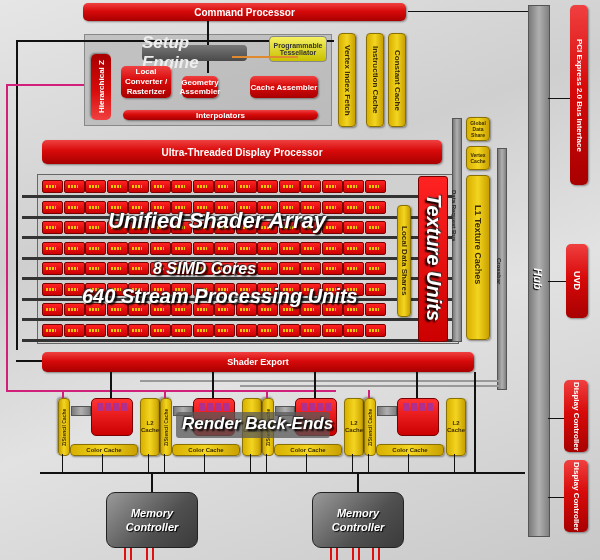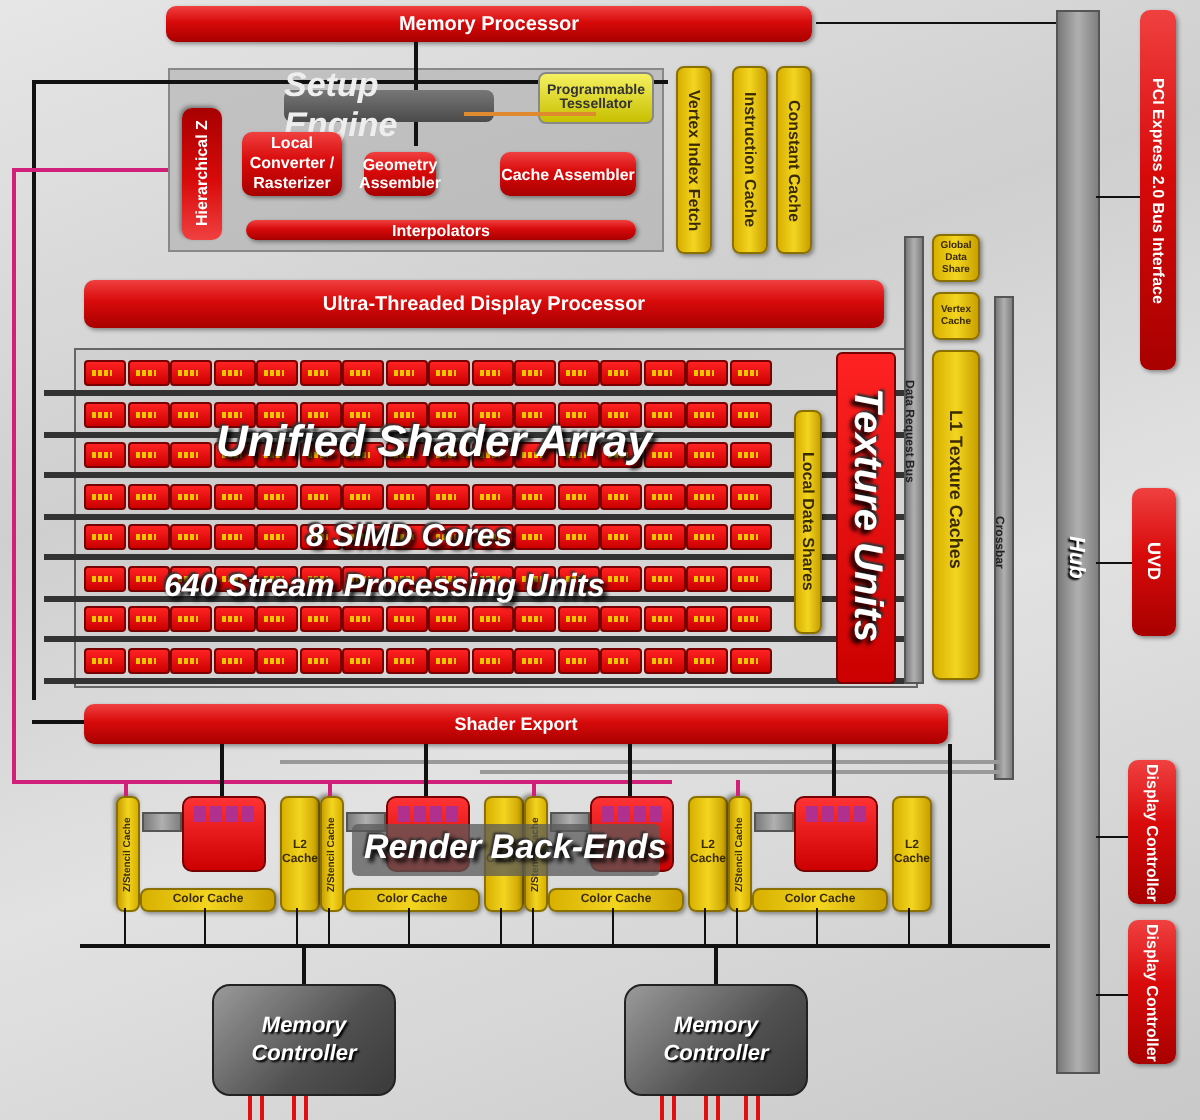--- a/index.html
+++ b/index.html
@@ -21,21 +21,21 @@
   .simd::after{content:"";position:absolute;left:3px;top:4px;width:10px;height:3px;background:repeating-linear-gradient(90deg,#f3c400 0 2px,transparent 2px 3px);}
   .row-rail{position:absolute;height:3px;background:#333;}
   .mem{background:linear-gradient(135deg,#9a9a9a 0%,#505050 60%,#3a3a3a 100%);border-radius:9px;border:1px solid #222;color:#fff;
     font-style:italic;font-weight:bold;display:flex;align-items:center;justify-content:center;text-align:center;font-size:11px;line-height:14px;text-shadow:1px 1px 1px #000;}
   .rbe{position:absolute;width:40px;height:36px;background:linear-gradient(180deg,#f33,#c00);border-radius:5px;border:1px solid #700;}
   .rbe::before{content:"";position:absolute;left:5px;top:4px;width:30px;height:8px;background:repeating-linear-gradient(90deg,#b03090 0 6px,transparent 6px 8px);}
 </style>
 </head>
 <body>
 
-<div class="abs red" style="left:83px;top:3px;width:323px;height:18px;font-size:10px;">Memory Processor</div>
+<div class="abs red" style="left:83px;top:3px;width:323px;height:18px;font-size:10px;">Command Processor</div>
 <div class="line" style="left:408px;top:11px;width:120px;height:1px;"></div>
 
 <div class="abs" style="left:84px;top:34px;width:246px;height:90px;background:rgba(170,170,170,.55);border:1px solid #888;"></div>
 <div class="line" style="left:16px;top:40px;width:318px;height:2px;"></div>
 <div class="line" style="left:16px;top:40px;width:2px;height:310px;"></div>
 <div class="line" style="left:207px;top:21px;width:2px;height:52px;"></div>
 
 <div class="abs" style="left:142px;top:45px;width:105px;height:16px;background:linear-gradient(180deg,#777,#4a4a4a);border-radius:4px;color:#eee;font-style:italic;font-weight:bold;font-size:17px;display:flex;align-items:center;justify-content:center;">Setup Engine</div>
 <div class="abs" style="left:269px;top:36px;width:56px;height:24px;background:linear-gradient(180deg,#f5f060,#c8c000);border-radius:4px;color:#333;font-weight:bold;font-size:7px;display:flex;align-items:center;justify-content:center;text-align:center;border:1px solid #888;">Programmable Tessellator</div>
 <div class="abs" style="left:232px;top:56px;width:66px;height:2px;background:#e08a30;"></div>
@@ -218,21 +218,21 @@
 <div class="abs red vtxt" style="left:566px;top:244px;width:22px;height:74px;font-size:9px;">UVD</div>
 <div class="abs red vtxt" style="left:564px;top:380px;width:24px;height:72px;font-size:8px;">Display Controller</div>
 <div class="abs red vtxt" style="left:564px;top:460px;width:24px;height:72px;font-size:8px;">Display Controller</div>
 <div class="line" style="left:548px;top:98px;width:22px;height:1px;"></div>
 <div class="line" style="left:548px;top:281px;width:18px;height:1px;"></div>
 <div class="line" style="left:548px;top:418px;width:16px;height:1px;"></div>
 <div class="line" style="left:548px;top:497px;width:16px;height:1px;"></div>
 
 <div class="abs big" style="left:108px;top:208px;font-size:22px;">Unified Shader Array</div>
 <div class="abs big" style="left:153px;top:260px;font-size:16px;">8 SIMD Cores</div>
-<div class="abs big" style="left:82px;top:285px;font-size:16px;">640 Stream Processing Units</div>
+<div class="abs big" style="left:82px;top:285px;font-size:20px;">640 Stream Processing Units</div>
 
 <div class="abs red" style="left:42px;top:352px;width:432px;height:20px;font-size:9px;">Shader Export</div>
 <div class="line" style="left:16px;top:360px;width:26px;height:2px;"></div>
 
 <div class="greyline" style="left:140px;top:380px;width:360px;height:2px;"></div>
 <div class="greyline" style="left:240px;top:385px;width:260px;height:2px;"></div>
 
 <div id="rbe-group">
     <div class="abs yel vtxt-up" style="left: 58px; top: 398px; width: 10px; height: 56px; font-size: 5px;">Z/Stencil Cache</div>
     <div class="abs gray" style="left: 71px; top: 406px; width: 18px; height: 8px;"></div>

